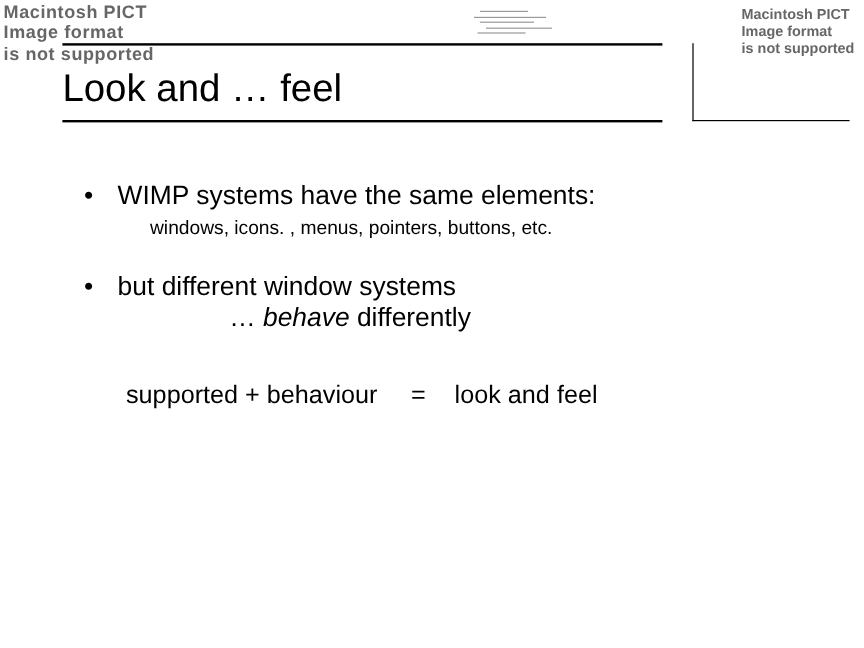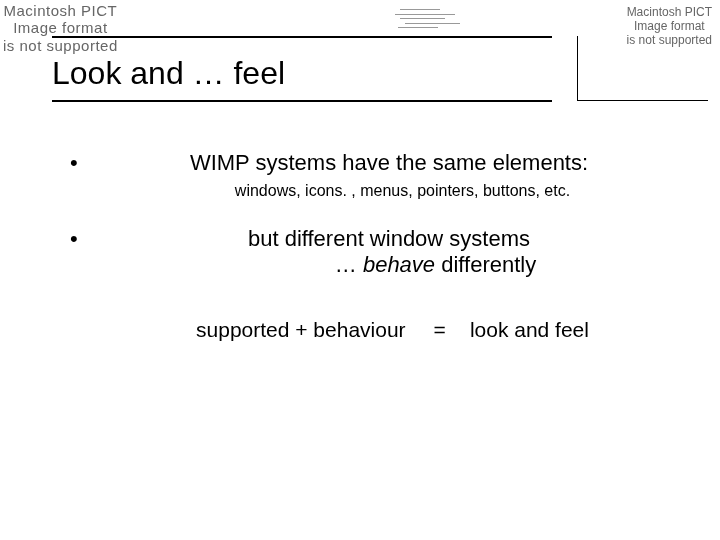--- a/index.html
+++ b/index.html
@@ -9,23 +9,22 @@
     height: 540px;
     background: #ffffff;
     font-family: Verdana, Geneva, sans-serif;
     color: #000;
     overflow: hidden;
     position: relative;
   }
   .pict-placeholder {
     position: absolute;
     font-family: Arial, sans-serif;
-    font-weight: normal;
+    font-weight: bold;
     color: #555;
-    text-align: center;
     line-height: 1.15;
     white-space: pre;
   }
   .pict-tl {
     top: 2px;
     left: 3px;
     font-size: 15px;
     letter-spacing: 0.5px;
     color: #666;
   }
@@ -66,21 +65,20 @@
     left: 52px;
     font-family: Liberation Sans, sans-serif;
     font-size: 32px;
     font-weight: normal;
   }
   .content {
     position: absolute;
     top: 150px;
     left: 70px;
     right: 40px;
-    text-align: center;
   }
   .bullet {
     position: relative;
     padding-left: 28px;
     font-size: 22px;
     margin-bottom: 6px;
   }
   .bullet::before {
     content: "•";
     position: absolute;

